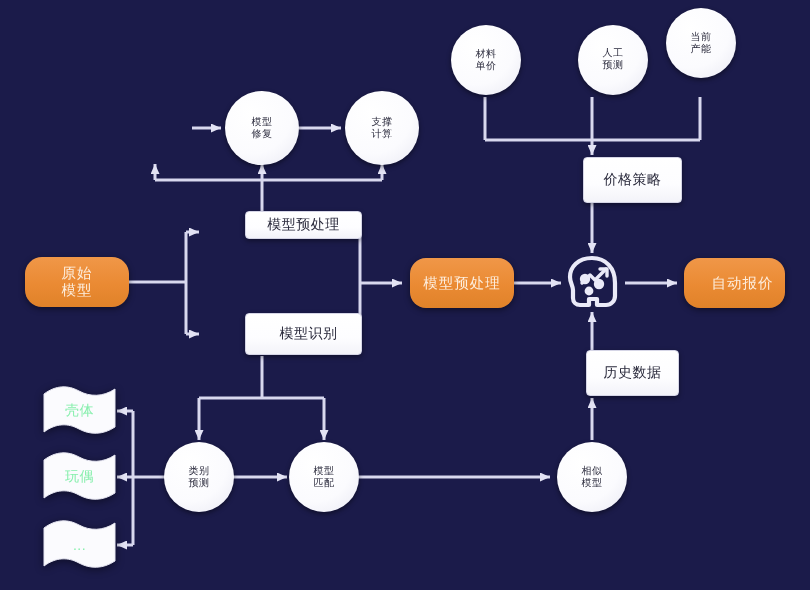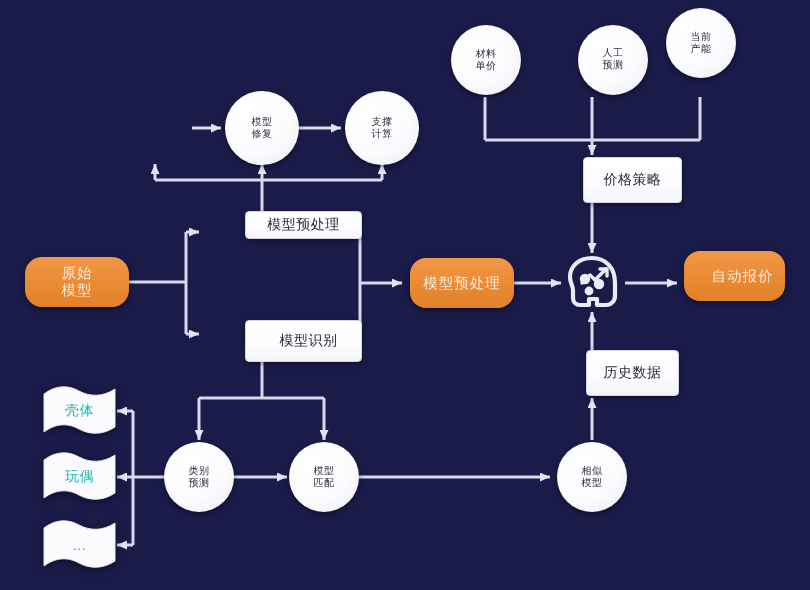--- a/index.html
+++ b/index.html
@@ -48,21 +48,21 @@
   .pill .lbl{font-size:14.5px;letter-spacing:1px;}
 
   
   .doc{
     filter:drop-shadow(0 2px 4px rgba(0,0,0,0.45));
   }
   .doc svg{display:block;}
   .doc .doclbl{
     position:absolute;left:0;top:0;width:100%;height:100%;
     display:flex;align-items:center;justify-content:center;
-    color:#14b8a6;font-size:14px;letter-spacing:0.5px;
+    color:#86efac;font-size:14px;letter-spacing:0.5px;
   }
 
   .brain{position:absolute;}
 </style>
 </head>
 <body>
 
 <div id="stage">
 
   <svg id="edges" viewBox="0 0 810 590">
@@ -143,21 +143,21 @@
     <div>
       <div class="lbl">支撑</div>
       <div class="lbl">计算</div>
     </div>
   </div>
 
   <div class="node rect" style="left:205px;top:211px;width:117px;height:28px;">
     <div class="lbl">模型预处理</div>
   </div>
 
-  <div class="node rect" style="left:205px;top:320px;width:117px;height:42px;padding-left:10px;">
+  <div class="node rect" style="left:205px;top:313px;width:117px;height:42px;padding-left:10px;">
     <div class="lbl">模型识别</div>
   </div>
 
   <div class="node pill" style="left:410px;top:258px;width:104px;height:50px;">
     <div class="lbl">模型预处理</div>
   </div>
 
   <div class="node circle" style="left:164px;top:442px;width:70px;height:70px;">
     <div>
       <div class="lbl">类别</div>
@@ -218,21 +218,21 @@
         <circle cx="37" cy="31" r="5.2"></circle>
         <circle cx="27" cy="38" r="4.4"></circle>
       </g>
       <g fill="none" stroke="#eaeaf8" stroke-width="3.4" stroke-linecap="round" stroke-linejoin="round">
         <path d="M20 30 L28 22 L33 27 L44 16"></path>
         <path d="M38 16 L45 16 L45 23"></path>
       </g>
     </svg>
   </div>
 
-  <div class="node pill" style="left:684px;top:251px;width:101px;height:50px;padding-left:16px;">
+  <div class="node pill" style="left:684px;top:258px;width:101px;height:50px;padding-left:16px;">
     <div class="lbl">自动报价</div>
   </div>
 
   <div class="doc" style="position:absolute;left:42px;top:386px;width:75px;height:50px;">
     <svg width="75" height="50" viewBox="0 0 75 50">
       <path d="M2,8 C14,-1 26,-1 37,5 C48,11 61,11 73,3 L73,41 C61,49 48,49 37,43 C26,37 14,37 2,46 Z" fill="#fbfbfe" stroke="#e6e6f2" stroke-width="1"></path>
     </svg>
     <div class="doclbl">壳体</div>
   </div>
 

